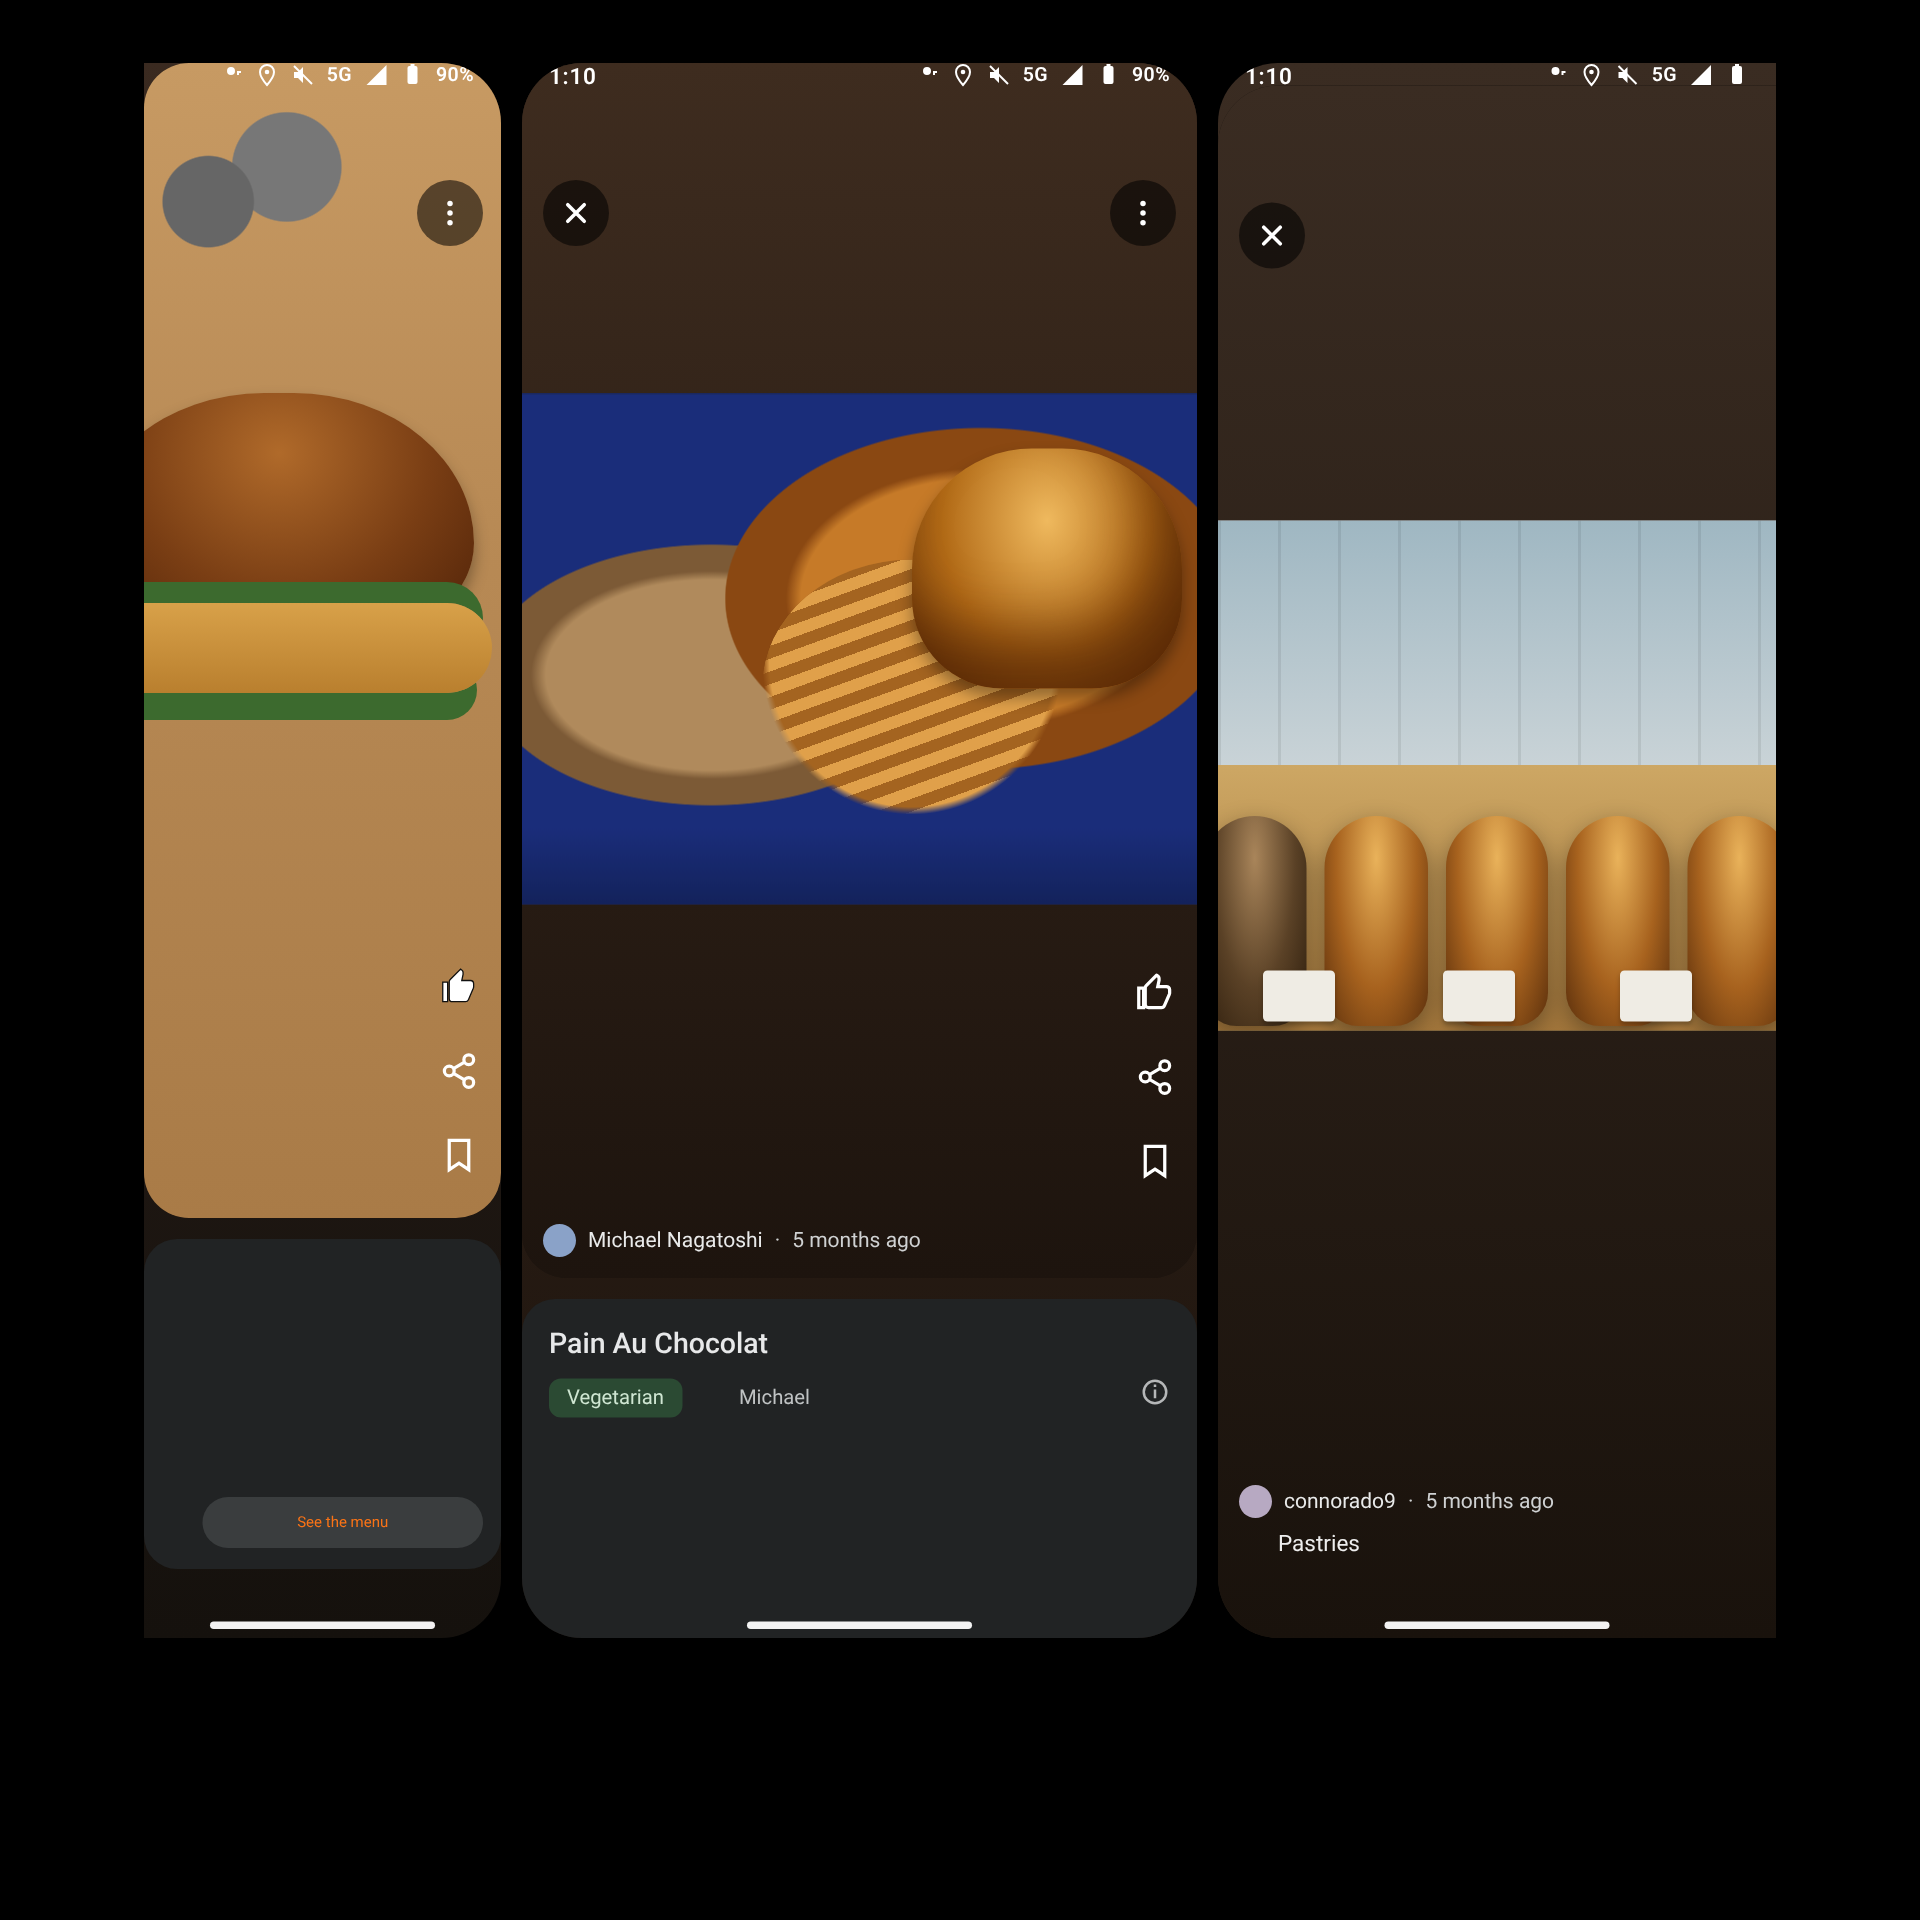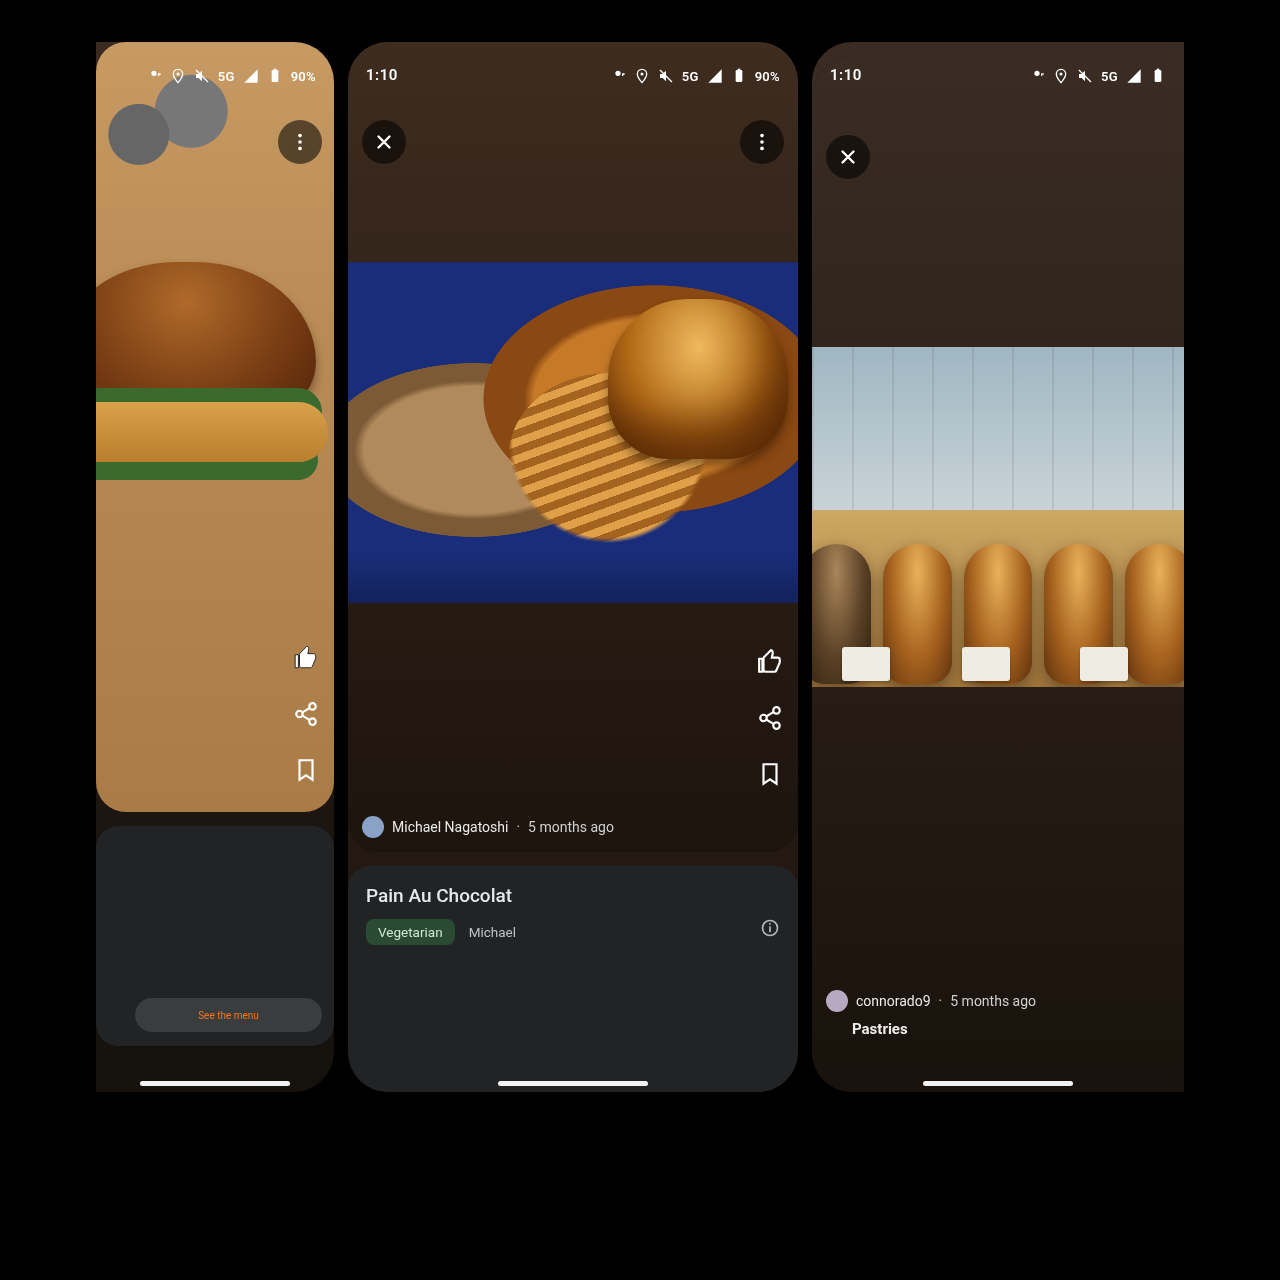--- a/index.html
+++ b/index.html
@@ -14,21 +14,21 @@
     --shadow:rgba(0,0,0,.45);
   }
   html,body{margin:0;padding:0;background:#000;color:var(--text);font-family:Roboto,Arial,Helvetica,sans-serif;}
   .stage{width:1280px;height:1280px;margin:0 auto;background:#000;position:relative;overflow:hidden;}
   .row{position:absolute;left:0;right:0;top:42px;height:1050px;display:flex;gap:14px;justify-content:center;}
   .phone{position:relative;height:100%;border-radius:40px;overflow:hidden;flex:0 0 auto;}
   .phone.left{width:238px;border-top-left-radius:0;border-bottom-left-radius:0;}
   .phone.mid{width:450px;}
   .phone.right{width:372px;border-top-right-radius:0;border-bottom-right-radius:0;}
   .phonebg{position:absolute;inset:0;background:linear-gradient(180deg,#3a2a20 0%, #2b1f18 28%, #201813 60%, #15110d 100%);}
-  .statusbar{position:absolute;top:0;left:0;right:0;height:42px;display:flex;align-items:flex-end;justify-content:space-between;padding:0 18px;font-size:15px;color:#fff;z-index:5;}
+  .statusbar{position:absolute;top:0;left:0;right:0;height:42px;display:flex;align-items:flex-start;justify-content:space-between;padding:0 18px;font-size:15px;color:#fff;z-index:5;}
   .statusbar .time{font-weight:600;letter-spacing:.5px;}
   .statusbar .icons{display:flex;align-items:center;gap:8px;}
   .statusbar .sig{font-size:13px;font-weight:600;letter-spacing:.3px;}
   .ico{display:inline-flex;width:16px;height:16px;color:#fff;}
   .ico svg{width:100%;height:100%;display:block;}
   .circle-btn{position:absolute;width:44px;height:44px;border-radius:50%;background:rgba(0,0,0,.55);display:flex;align-items:center;justify-content:center;z-index:6;cursor:pointer;}
   .circle-btn svg{width:22px;height:22px;fill:#fff;}
   .side-actions{position:absolute;right:14px;display:flex;flex-direction:column;gap:28px;z-index:6;}
   .side-actions .act{width:28px;height:28px;display:flex;align-items:center;justify-content:center;cursor:pointer;}
   .side-actions svg{width:26px;height:26px;stroke:#fff;fill:none;stroke-width:2;}
@@ -36,21 +36,21 @@
   
   .photo-card{position:absolute;left:0;right:0;border-radius:30px;overflow:hidden;background:#1b1510;z-index:3;}
   .photo-img{position:absolute;left:0;right:0;}
   .attribution{position:absolute;left:14px;bottom:14px;display:flex;align-items:center;gap:8px;font-size:14px;color:#e9eaea;z-index:7;}
   .attribution .avatar{width:22px;height:22px;border-radius:50%;background:#8aa2c8;}
   .attribution .ago{color:#cfd1d2;}
   .caption{position:absolute;left:14px;bottom:36px;color:#eee;font-size:15px;z-index:7;}
   
   .info-panel{position:absolute;left:0;right:0;background:var(--panel);border-radius:22px;padding:18px 18px 70px 18px;z-index:2;}
   .info-title{font-size:19px;font-weight:500;margin-bottom:12px;}
-  .chips{display:flex;align-items:center;gap:2px;}
+  .chips{display:flex;align-items:center;gap:26px;}
   .chip{padding:5px 12px;border-radius:8px;font-size:13.5px;color:#dfe2e0;}
   .chip.green{background:var(--green);color:#cfe6d2;}
   .chip.gray{background:transparent;color:#bfc2c3;}
   .info-icn{position:absolute;right:18px;top:52px;width:20px;height:20px;opacity:.85;}
   .btnrow{position:absolute;left:12px;right:12px;bottom:14px;display:flex;gap:12px;}
   .bigbtn{flex:1;height:34px;border-radius:26px;background:var(--pill);display:flex;align-items:center;justify-content:center;font-size:10px;color:#f97316;cursor:pointer;}
   .navbar{position:absolute;left:50%;bottom:6px;transform:translateX(-50%);width:150px;height:5px;border-radius:3px;background:#fff;opacity:.95;z-index:9;}
   .partial-panel{position:absolute;left:0;right:0;background:var(--panel);border-radius:22px;z-index:2;}
   .desc{color:#e6e7e7;font-size:15px;line-height:22px;padding:16px 16px 0 0;}
   
@@ -334,19 +334,19 @@
           <svg viewBox="0 0 24 24">
               <path d="M18 6L6 18M6 6l12 12" stroke="#fff" stroke-width="2.6" stroke-linecap="round"></path>
             </svg>
         </div>
         <div class="attribution" style="bottom:80px;">
           <div class="avatar" style="background:#b7a9c2;"></div>
           <span>connorado9</span>
           <span class="ago">·</span>
           <span class="ago">5 months ago</span>
         </div>
-        <div class="caption" style="bottom:54px;left:40px;font-weight:bold;">Pastries</div>
+        <div class="caption" style="bottom:54px;left:40px;">Pastries</div>
       </div>
       <div class="navbar"></div>
     </div>
 
   </div>
 </div>
 
 </body></html>

